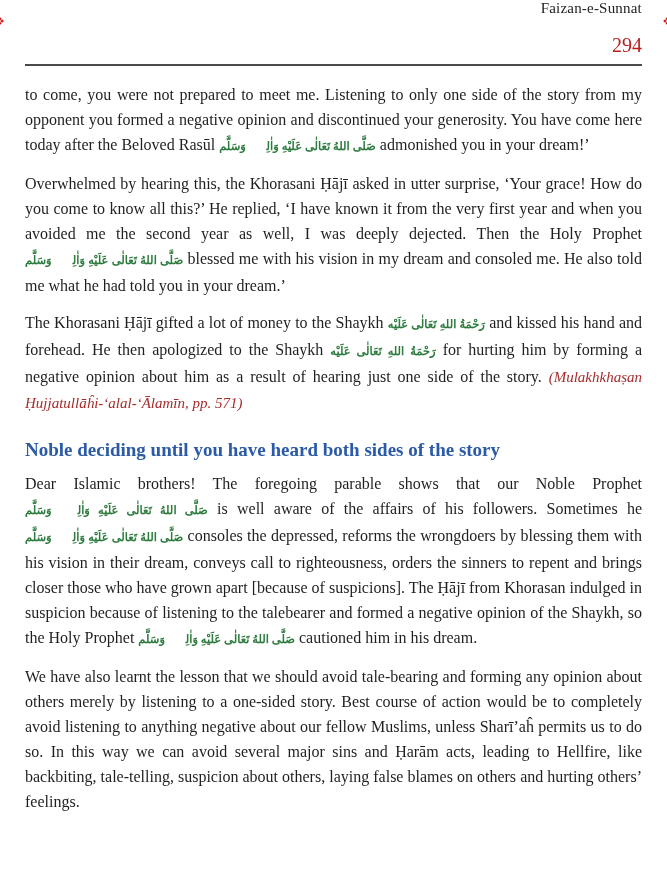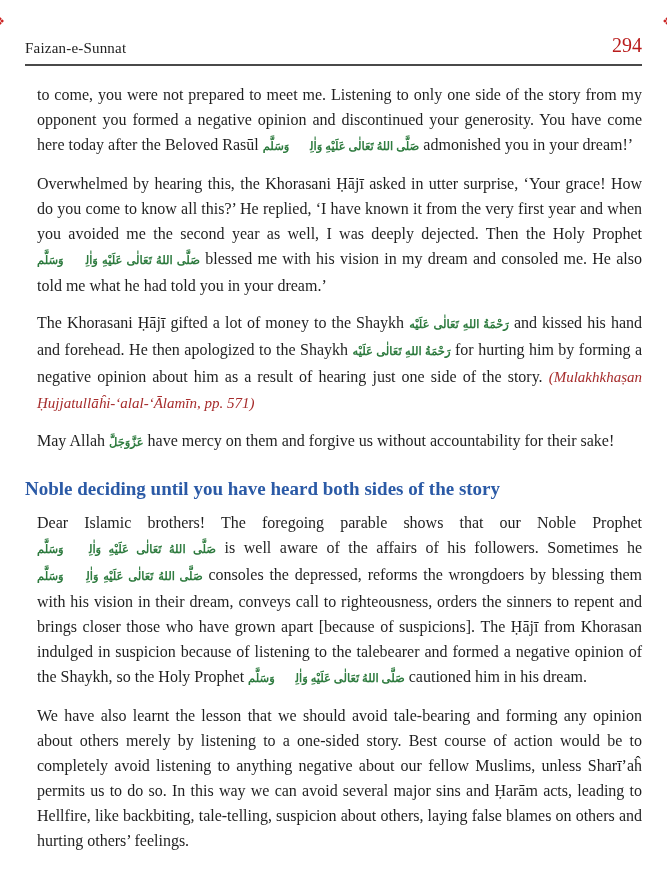--- a/index.html
+++ b/index.html
@@ -32,36 +32,37 @@
   header.running-header{
     position:absolute;
     top:0; left:25px; right:25px;
     height:66px;
     display:flex;
     justify-content:space-between;
     align-items:flex-end;
     border-bottom:2px solid var(--rule-gray);
     padding-bottom:7px;
     box-sizing:border-box;
+    flex-direction:column;
   }
   .running-title{
     font-size:15px;
     letter-spacing:0.2px;
     color:#222222;
   }
   .page-number{
     font-size:20px;
     color:#b91c1c;
   }
   main.page-body{
     position:absolute;
     top:82px; left:25px; right:25px;
   }
   p.body-para{
-    margin:0 0 12px 12px;
+    margin:0 0 12px 0;
     font-size:16px;
     line-height:25px;
     text-align:justify;
   }
   h2.section-heading{
     margin:22px 0 9px 0;
     font-size:19px;
     line-height:24px;
     font-weight:bold;
     color:var(--heading-blue);
@@ -89,19 +90,18 @@
 
   <header class="running-header">
     <span class="running-title">Faizan-e-Sunnat</span>
     <span class="page-number">294</span>
   </header>
 
   <main class="page-body">
     <p class="body-para"><span class="seg-normal">to come, you were not prepared to meet me. Listening to only one side of the story from my opponent you formed a negative opinion and discontinued your generosity. You have come here today after the Beloved Rasūl </span><span class="seg-arabic" dir="rtl">صَلَّى اللهُ تَعَالٰى عَلَيْهِ وَاٰلِهٖ وَسَلَّم</span><span class="seg-normal"> admonished you in your dream!’</span></p>
     <p class="body-para"><span class="seg-normal">Overwhelmed by hearing this, the Khorasani Ḥājī asked in utter surprise, ‘Your grace! How do you come to know all this?’ He replied, ‘I have known it from the very first year and when you avoided me the second year as well, I was deeply dejected. Then the Holy Prophet </span><span class="seg-arabic" dir="rtl">صَلَّى اللهُ تَعَالٰى عَلَيْهِ وَاٰلِهٖ وَسَلَّم</span><span class="seg-normal"> blessed me with his vision in my dream and consoled me. He also told me what he had told you in your dream.’</span></p>
     <p class="body-para"><span class="seg-normal">The Khorasani Ḥājī gifted a lot of money to the Shaykh </span><span class="seg-arabic" dir="rtl">رَحْمَةُ اللهِ تَعَالٰى عَلَيْه</span><span class="seg-normal"> and kissed his hand and forehead. He then apologized to the Shaykh </span><span class="seg-arabic" dir="rtl">رَحْمَةُ اللهِ تَعَالٰى عَلَيْه</span><span class="seg-normal"> for hurting him by forming a negative opinion about him as a result of hearing just one side of the story. </span><span class="seg-citation">(Mulakhkhaṣan Ḥujjatullāĥi-‘alal-‘Ālamīn, pp. 571)</span></p>
-    <p class="body-para"><span class="seg-normal">May Allah </span><span class="seg-arabic" dir="rtl">عَزَّوَجَلَّ</span><span class="seg-normal"> have mercy on them and forgive us without accountability for their sake!</span></p>
     <h2 class="section-heading">Noble deciding until you have heard both sides of the story</h2>
     <p class="body-para"><span class="seg-normal">Dear Islamic brothers! The foregoing parable shows that our Noble Prophet </span><span class="seg-arabic" dir="rtl">صَلَّى اللهُ تَعَالٰى عَلَيْهِ وَاٰلِهٖ وَسَلَّم</span><span class="seg-normal"> is well aware of the affairs of his followers. Sometimes he </span><span class="seg-arabic" dir="rtl">صَلَّى اللهُ تَعَالٰى عَلَيْهِ وَاٰلِهٖ وَسَلَّم</span><span class="seg-normal"> consoles the depressed, reforms the wrongdoers by blessing them with his vision in their dream, conveys call to righteousness, orders the sinners to repent and brings closer those who have grown apart [because of suspicions]. The Ḥājī from Khorasan indulged in suspicion because of listening to the talebearer and formed a negative opinion of the Shaykh, so the Holy Prophet </span><span class="seg-arabic" dir="rtl">صَلَّى اللهُ تَعَالٰى عَلَيْهِ وَاٰلِهٖ وَسَلَّم</span><span class="seg-normal"> cautioned him in his dream.</span></p>
     <p class="body-para"><span class="seg-normal">We have also learnt the lesson that we should avoid tale-bearing and forming any opinion about others merely by listening to a one-sided story. Best course of action would be to completely avoid listening to anything negative about our fellow Muslims, unless Sharī’aĥ permits us to do so. In this way we can avoid several major sins and Ḥarām acts, leading to Hellfire, like backbiting, tale-telling, suspicion about others, laying false blames on others and hurting others’ feelings.</span></p>
   </main>
 
 </div>
 
 </body></html>

